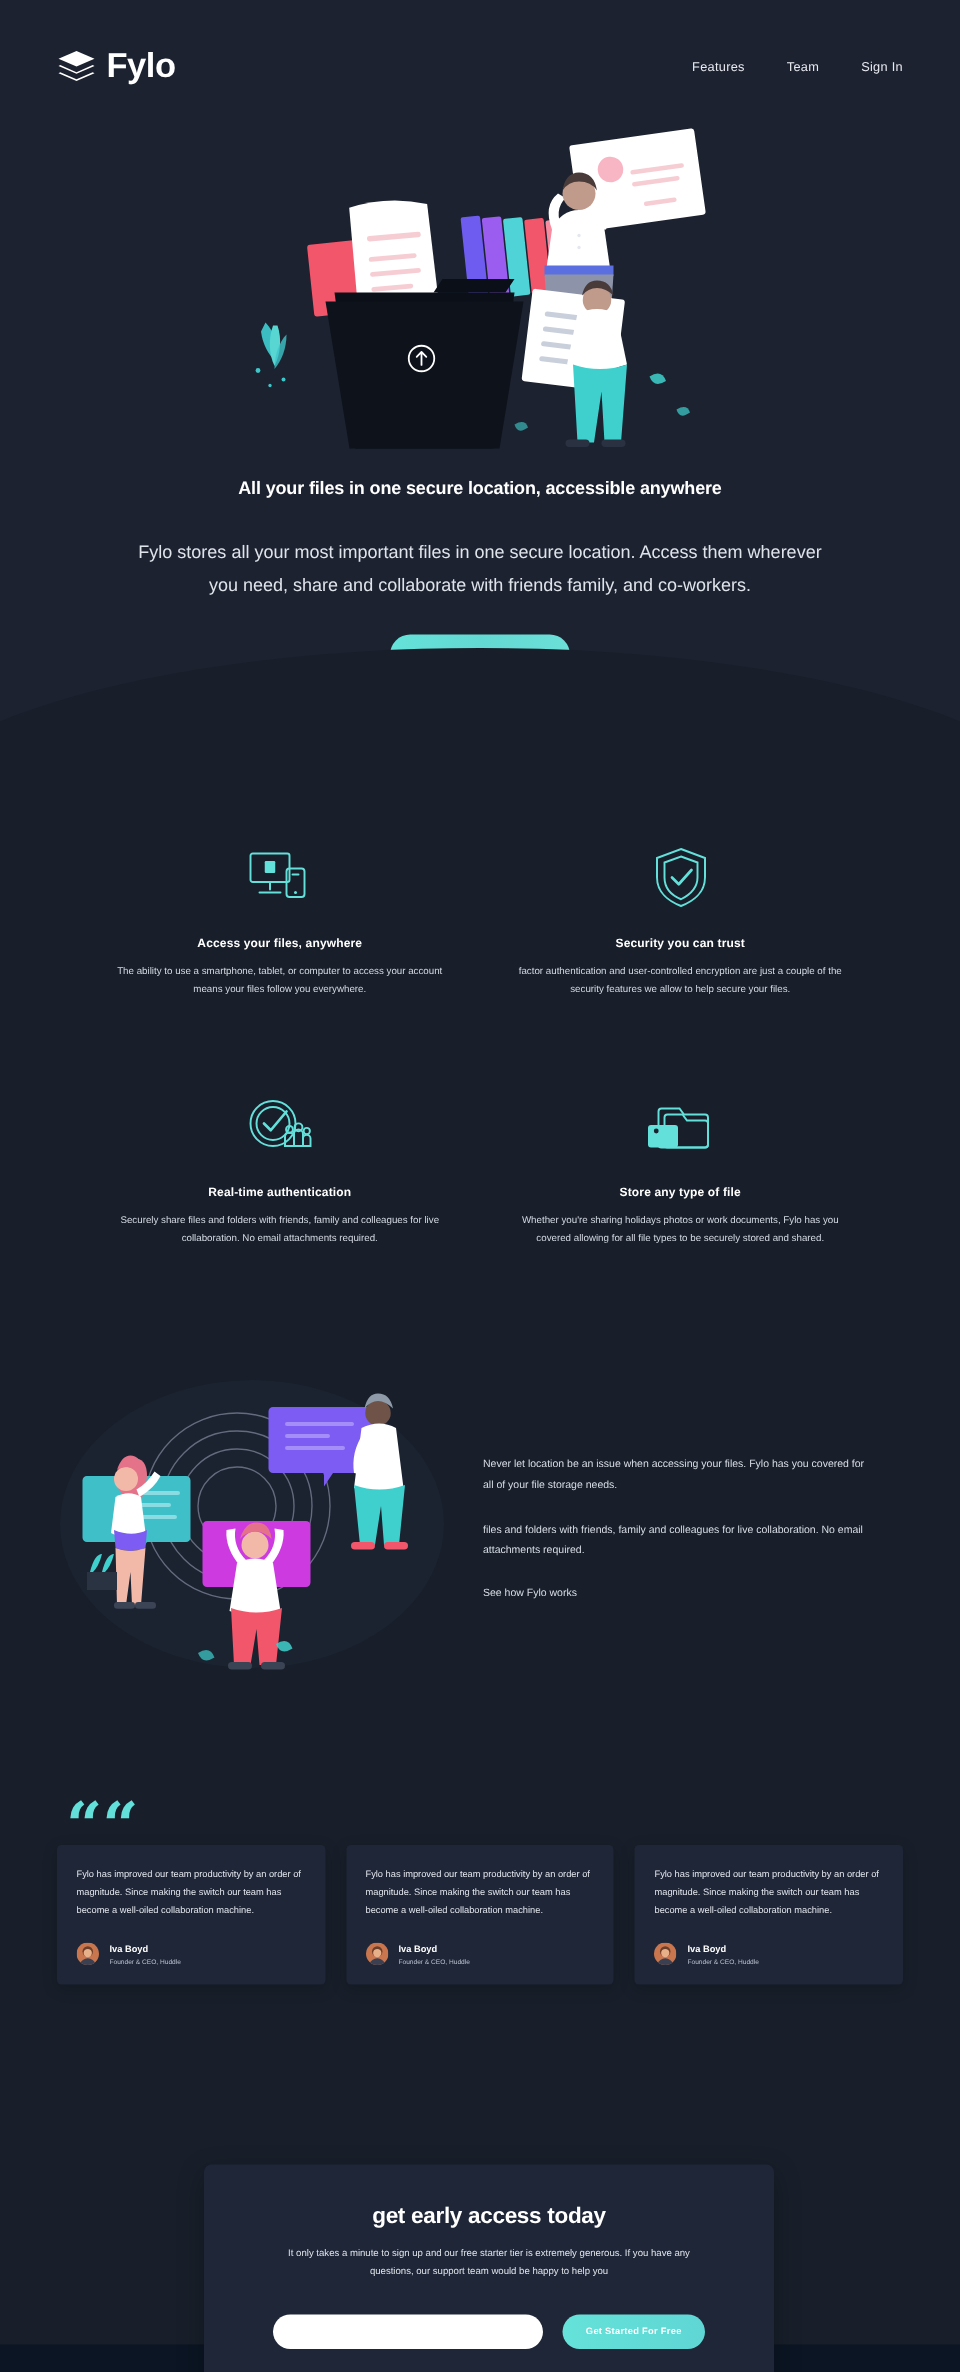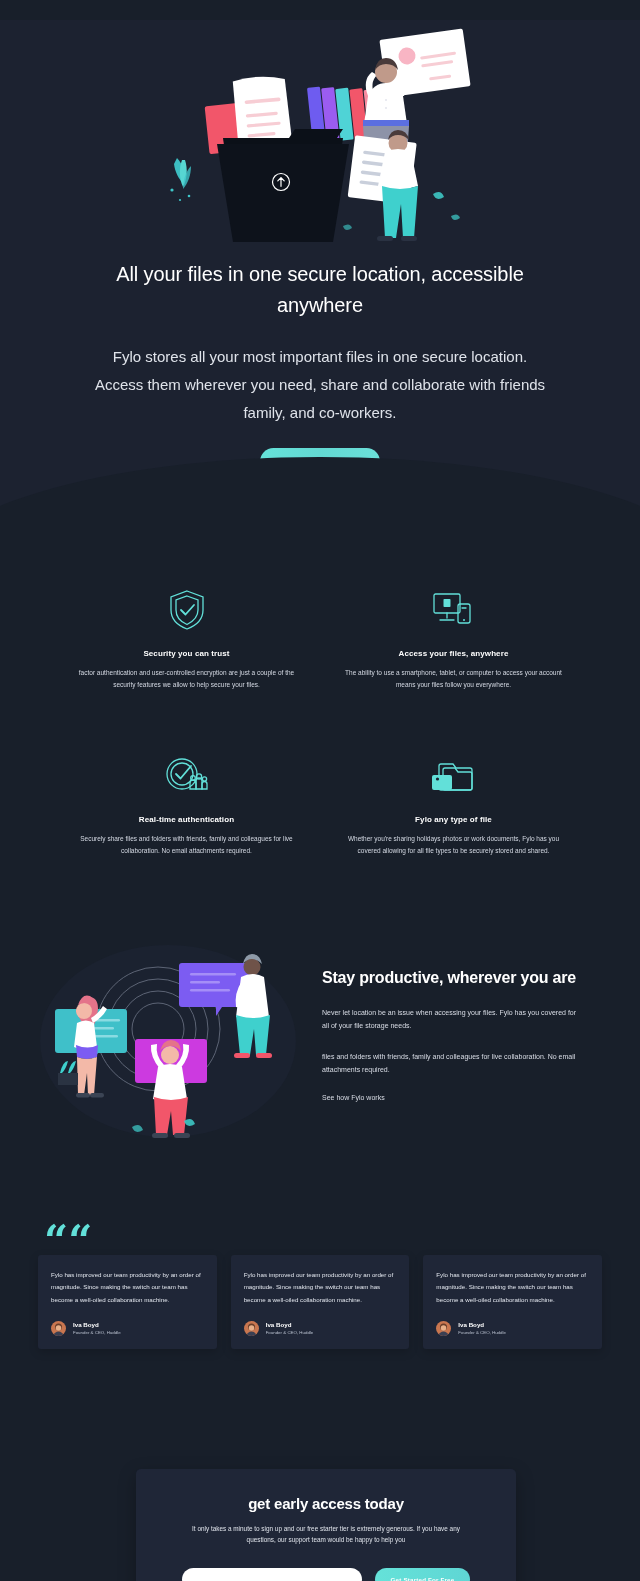--- a/index.html
+++ b/index.html
@@ -53,28 +53,28 @@
   .hero-art {
     width: 330px;
     height: 225px;
     margin: 20px auto 0 auto;
     position: relative;
   }
   .hero-art svg { display: block; width: 100%; height: 100%; }
 
   .hero-copy { text-align: center; padding: 14px 90px 0 90px; }
   .hero-title {
-    font-size: 20px;
-    font-weight: normal;
+    font-size: 12px;
+    font-weight: bold;
     line-height: 1.55;
     letter-spacing: -0.1px;
   }
   .hero-sub {
     margin-top: 22px;
-    font-size: 15px;
+    font-size: 12px;
     line-height: 1.85;
     color: #dfe3ea;
   }
   .btn-primary {
     display: inline-block;
     margin-top: 22px;
     background: linear-gradient(90deg, #65e2d9 0%, #63d9d3 50%, #6bdfd8 100%);
     color: #ffffff;
     border: none;
     border-radius: 999px;
@@ -244,20 +244,37 @@
     z-index: 1;
   }
 </style>
 </head>
 <body>
 
 <div class="page">
 
   <section class="intro">
 
+    <header class="header">
+      <div class="logo">
+        <span class="logo-mark">
+          <svg viewBox="0 0 26 22" xmlns="http://www.w3.org/2000/svg">
+            <path d="M13 1 L25 6.2 L13 11.4 L1 6.2 Z" fill="#ffffff"></path>
+            <path d="M2.2 10.4 L13 15.1 L23.8 10.4 L25 11 L13 16.2 L1 11 Z" fill="#ffffff"></path>
+            <path d="M2.2 15.2 L13 19.9 L23.8 15.2 L25 15.8 L13 21 L1 15.8 Z" fill="#ffffff"></path>
+          </svg>
+        </span>
+        <span class="logo-text">Fylo</span>
+      </div>
+      <nav class="nav">
+        <a href="#">Features</a>
+        <a href="#">Team</a>
+        <a href="#">Sign In</a>
+      </nav>
+    </header>
 
     <div class="hero-art">
       <svg viewBox="0 0 330 225" xmlns="http://www.w3.org/2000/svg">
 
         <g>
           <path d="M22 138 c6 6 9 16 7 26 c-5 -4 -9 -12 -10 -20 z" fill="#3ec6c9" opacity="0.95"></path>
           <path d="M30 140 c3 9 2 19 -2 27 c-4 -8 -4 -19 -1 -27 z" fill="#57d6d2"></path>
           <path d="M36 146 c0 9 -3 17 -8 23 c0 -9 3 -18 8 -23 z" fill="#3ec6c9" opacity="0.8"></path>
           <circle cx="17" cy="170" r="1.6" fill="#3ec6c9"></circle>
           <circle cx="34" cy="176" r="1.3" fill="#3ec6c9"></circle>
@@ -343,46 +360,46 @@
     </div>
 
     <div class="hero-copy">
       <h1 class="hero-title">All your files in one secure location, accessible anywhere</h1>
       <p class="hero-sub">Fylo stores all your most important files in one secure location. Access them wherever you need, share and collaborate with friends family, and co-workers.</p>
       <button class="btn-primary">Get Started</button>
     </div>
   </section>
 
   <section class="features">
-
-    <div class="feature">
-      <div class="feature-icon">
-        <svg width="38" height="42" viewBox="0 0 38 42" xmlns="http://www.w3.org/2000/svg" fill="none" stroke="#62e0d9" stroke-width="1.3">
-          <path d="M19 2 L35 8 v13 c0 10 -8 16 -16 19 C11 37 3 31 3 21 V8 z"></path>
-          <path d="M19 7 L30 11 v10 c0 7.5 -6 12 -11 14.5 C13 33 8 28.5 8 21 V11 z"></path>
-          <path d="M13 21 l4.5 4.5 L26 16" stroke-width="1.8" stroke-linecap="round" stroke-linejoin="round"></path>
-        </svg>
-      </div>
-      <div class="feature-title">Security you can trust</div>
-      <div class="feature-desc">factor authentication and user-controlled encryption are just a couple of the security features we allow to help secure your files.</div>
-    </div>
 
     <div class="feature">
       <div class="feature-icon">
         <svg width="46" height="40" viewBox="0 0 46 40" xmlns="http://www.w3.org/2000/svg" fill="none" stroke="#62e0d9" stroke-width="1.3">
           <rect x="3" y="4" width="26" height="19" rx="1.5"></rect>
           <rect x="12.5" y="9" width="7" height="8" rx="0.8" fill="#62e0d9" stroke="none"></rect>
           <path d="M16 23 v5 M9 30 h14" stroke-linecap="round"></path>
           <rect x="27" y="14" width="12" height="19" rx="2"></rect>
           <path d="M31 18 h4" stroke-linecap="round"></path>
           <circle cx="33" cy="30" r="1" fill="#62e0d9" stroke="none"></circle>
         </svg>
       </div>
       <div class="feature-title">Access your files, anywhere</div>
       <div class="feature-desc">The ability to use a smartphone, tablet, or computer to access your account means your files follow you everywhere.</div>
+    </div>
+
+    <div class="feature">
+      <div class="feature-icon">
+        <svg width="38" height="42" viewBox="0 0 38 42" xmlns="http://www.w3.org/2000/svg" fill="none" stroke="#62e0d9" stroke-width="1.3">
+          <path d="M19 2 L35 8 v13 c0 10 -8 16 -16 19 C11 37 3 31 3 21 V8 z"></path>
+          <path d="M19 7 L30 11 v10 c0 7.5 -6 12 -11 14.5 C13 33 8 28.5 8 21 V11 z"></path>
+          <path d="M13 21 l4.5 4.5 L26 16" stroke-width="1.8" stroke-linecap="round" stroke-linejoin="round"></path>
+        </svg>
+      </div>
+      <div class="feature-title">Security you can trust</div>
+      <div class="feature-desc">factor authentication and user-controlled encryption are just a couple of the security features we allow to help secure your files.</div>
     </div>
 
     <div class="feature">
       <div class="feature-icon">
         <svg width="46" height="40" viewBox="0 0 46 40" xmlns="http://www.w3.org/2000/svg" fill="none" stroke="#62e0d9" stroke-width="1.3">
           <circle cx="18" cy="18" r="15"></circle>
           <circle cx="18" cy="18" r="11"></circle>
           <path d="M12 18 l4.5 4.5 L27 10" stroke-width="1.8" stroke-linecap="round" stroke-linejoin="round"></path>
           <path d="M26 33 v-6 a3 3 0 0 1 6 0 v6 z"></path>
           <path d="M32 33 v-8 a3 3 0 0 1 6 0 v8 z"></path>
@@ -398,21 +415,21 @@
 
     <div class="feature">
       <div class="feature-icon">
         <svg width="46" height="36" viewBox="0 0 46 36" xmlns="http://www.w3.org/2000/svg">
           <path d="M10 6 h12 l3 4 h14 a2 2 0 0 1 2 2 v18 a2 2 0 0 1 -2 2 H10 a2 2 0 0 1 -2 -2 V8 a2 2 0 0 1 2 -2 z" fill="none" stroke="#62e0d9" stroke-width="1.3"></path>
           <path d="M14 10 h10 l3 4 h12 a2 2 0 0 1 2 2 v14 a2 2 0 0 1 -2 2 H14 a2 2 0 0 1 -2 -2 V12 a2 2 0 0 1 2 -2 z" fill="none" stroke="#62e0d9" stroke-width="1.3"></path>
           <path d="M3 17 h16 a2 2 0 0 1 2 2 v11 a2 2 0 0 1 -2 2 H3 a2 2 0 0 1 -2 -2 V19 a2 2 0 0 1 2 -2 z" fill="#62e0d9"></path>
           <circle cx="6.5" cy="21" r="1.6" fill="#1a2130"></circle>
         </svg>
       </div>
-      <div class="feature-title">Fylo any type of file</div>
+      <div class="feature-title">Store any type of file</div>
       <div class="feature-desc">Whether you're sharing holidays photos or work documents, Fylo has you covered allowing for all file types to be securely stored and shared.</div>
     </div>
   </section>
 
   <section class="productive">
     <div class="productive-art">
       <svg viewBox="0 0 268 210" xmlns="http://www.w3.org/2000/svg">
         <ellipse cx="132" cy="110" rx="128" ry="96" fill="#1b2230"></ellipse>
 
         <g fill="none" stroke="#8b93a6" stroke-width="0.9" opacity="0.65">
@@ -475,21 +492,20 @@
           <path d="M118 166 q17 6 34 0 l-4 38 h-11 l-2 -24 l-4 24 h-11 z" fill="#f2566a"></path>
           <rect x="116" y="202" width="16" height="5" rx="2.5" fill="#3b4454"></rect>
           <rect x="138" y="202" width="16" height="5" rx="2.5" fill="#3b4454"></rect>
         </g>
 
         <path d="M148 190 q8 -5 11 3 q-8 5 -11 -3 z" fill="#3fd0cd" opacity="0.85"></path>
         <path d="M96 196 q8 -5 11 3 q-8 5 -11 -3 z" fill="#3fd0cd" opacity="0.7"></path>
       </svg>
     </div>
     <div class="productive-copy">
-      <h2 class="productive-title">Stay productive, wherever you are</h2>
       <p>Never let location be an issue when accessing your files. Fylo has you covered for all of your file storage needs.</p>
       <p>files and folders with friends, family and colleagues for live collaboration. No email attachments required.</p>
       <a class="how-link" href="#">See how Fylo works</a>
     </div>
   </section>
 
   <section class="testimonials-wrap">
     <div class="quote-mark">““</div>
     <div class="testimonials">
 

